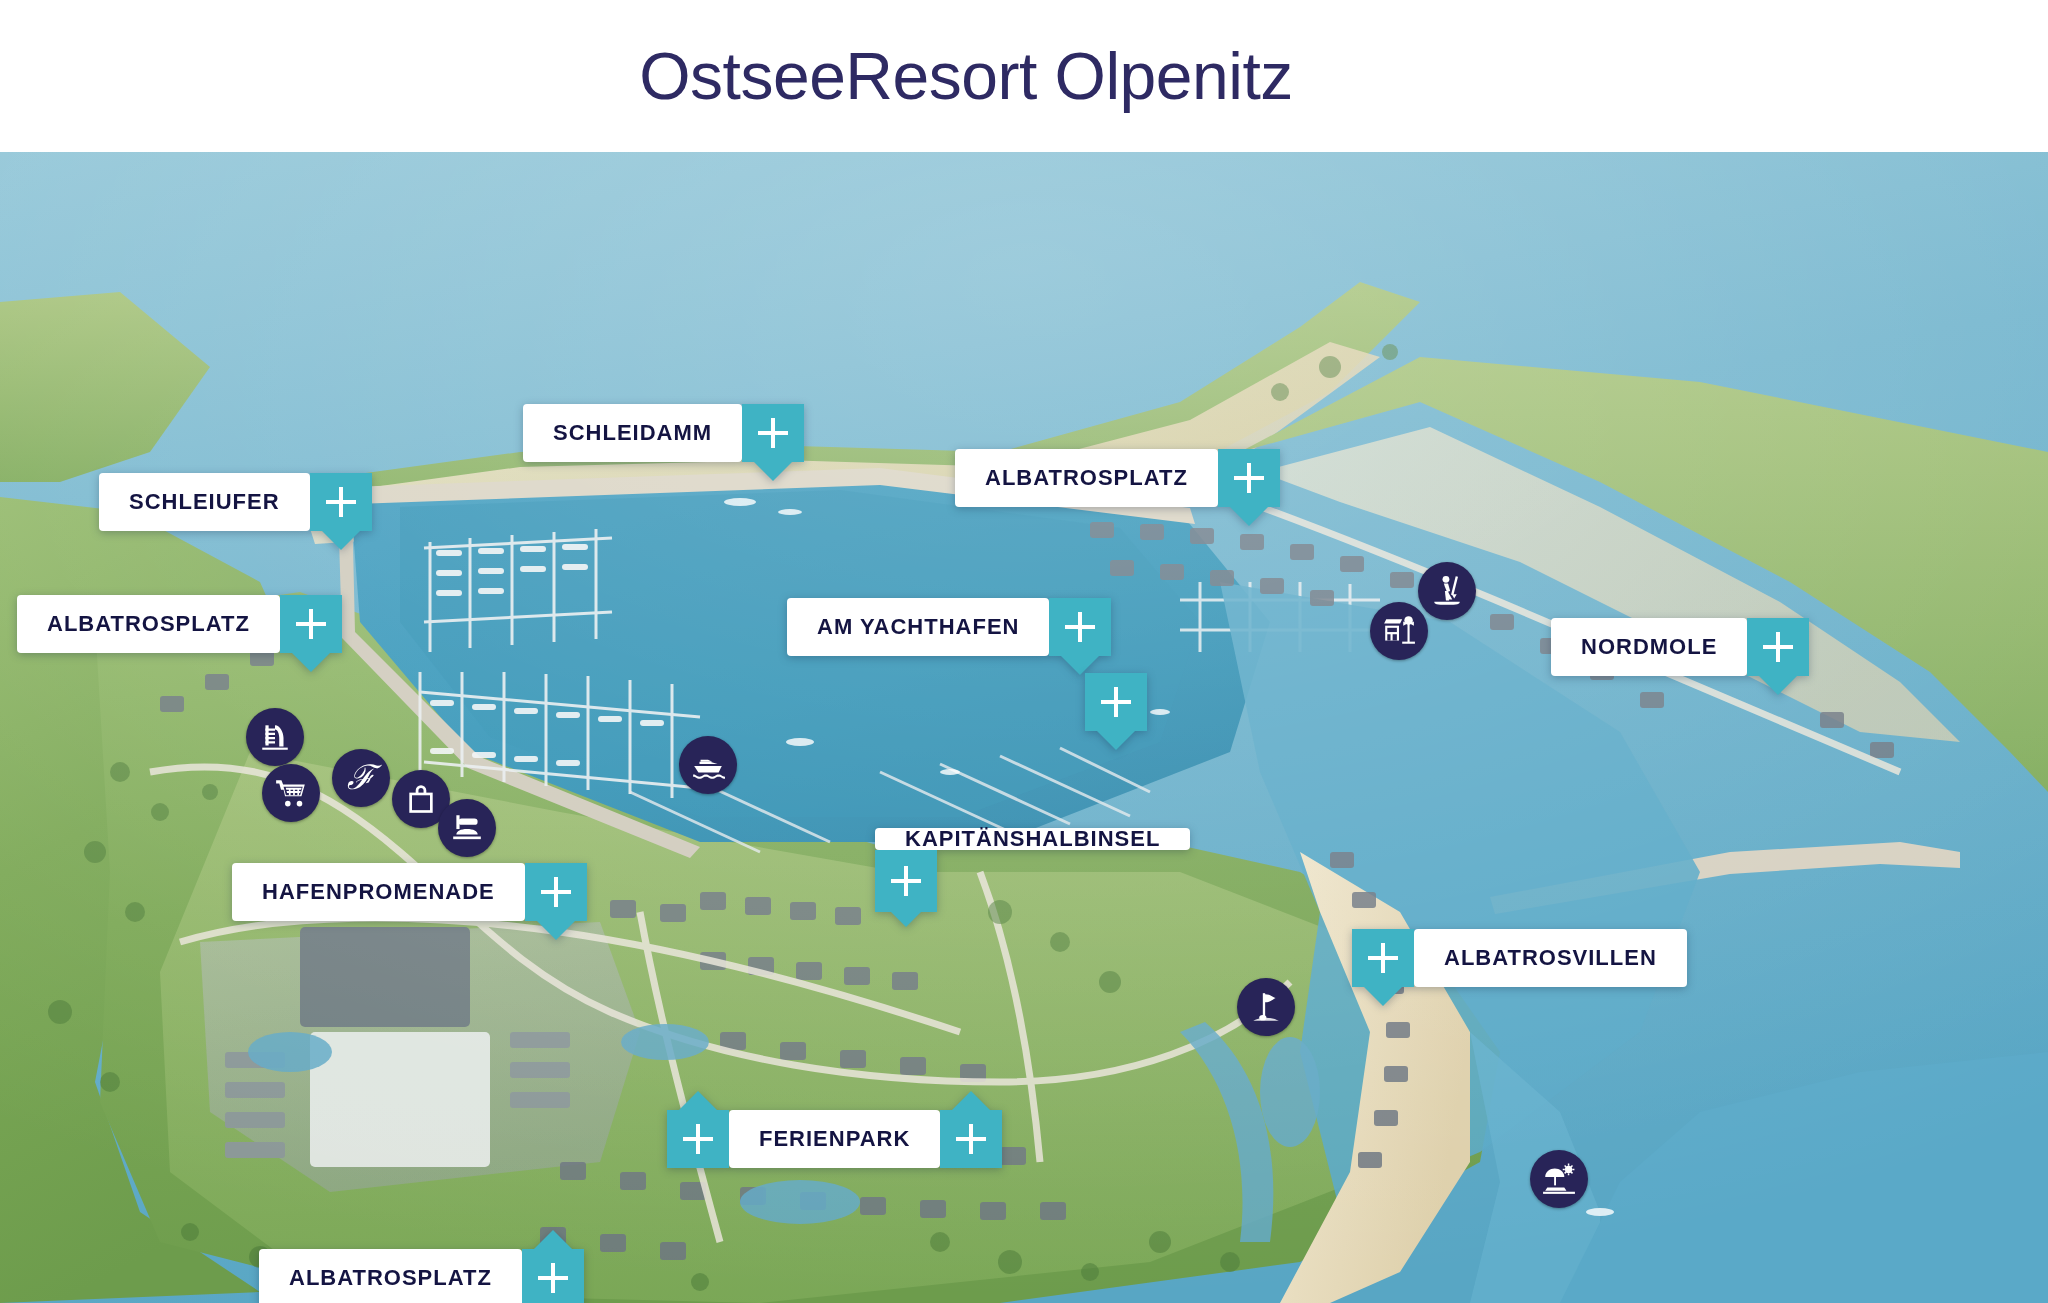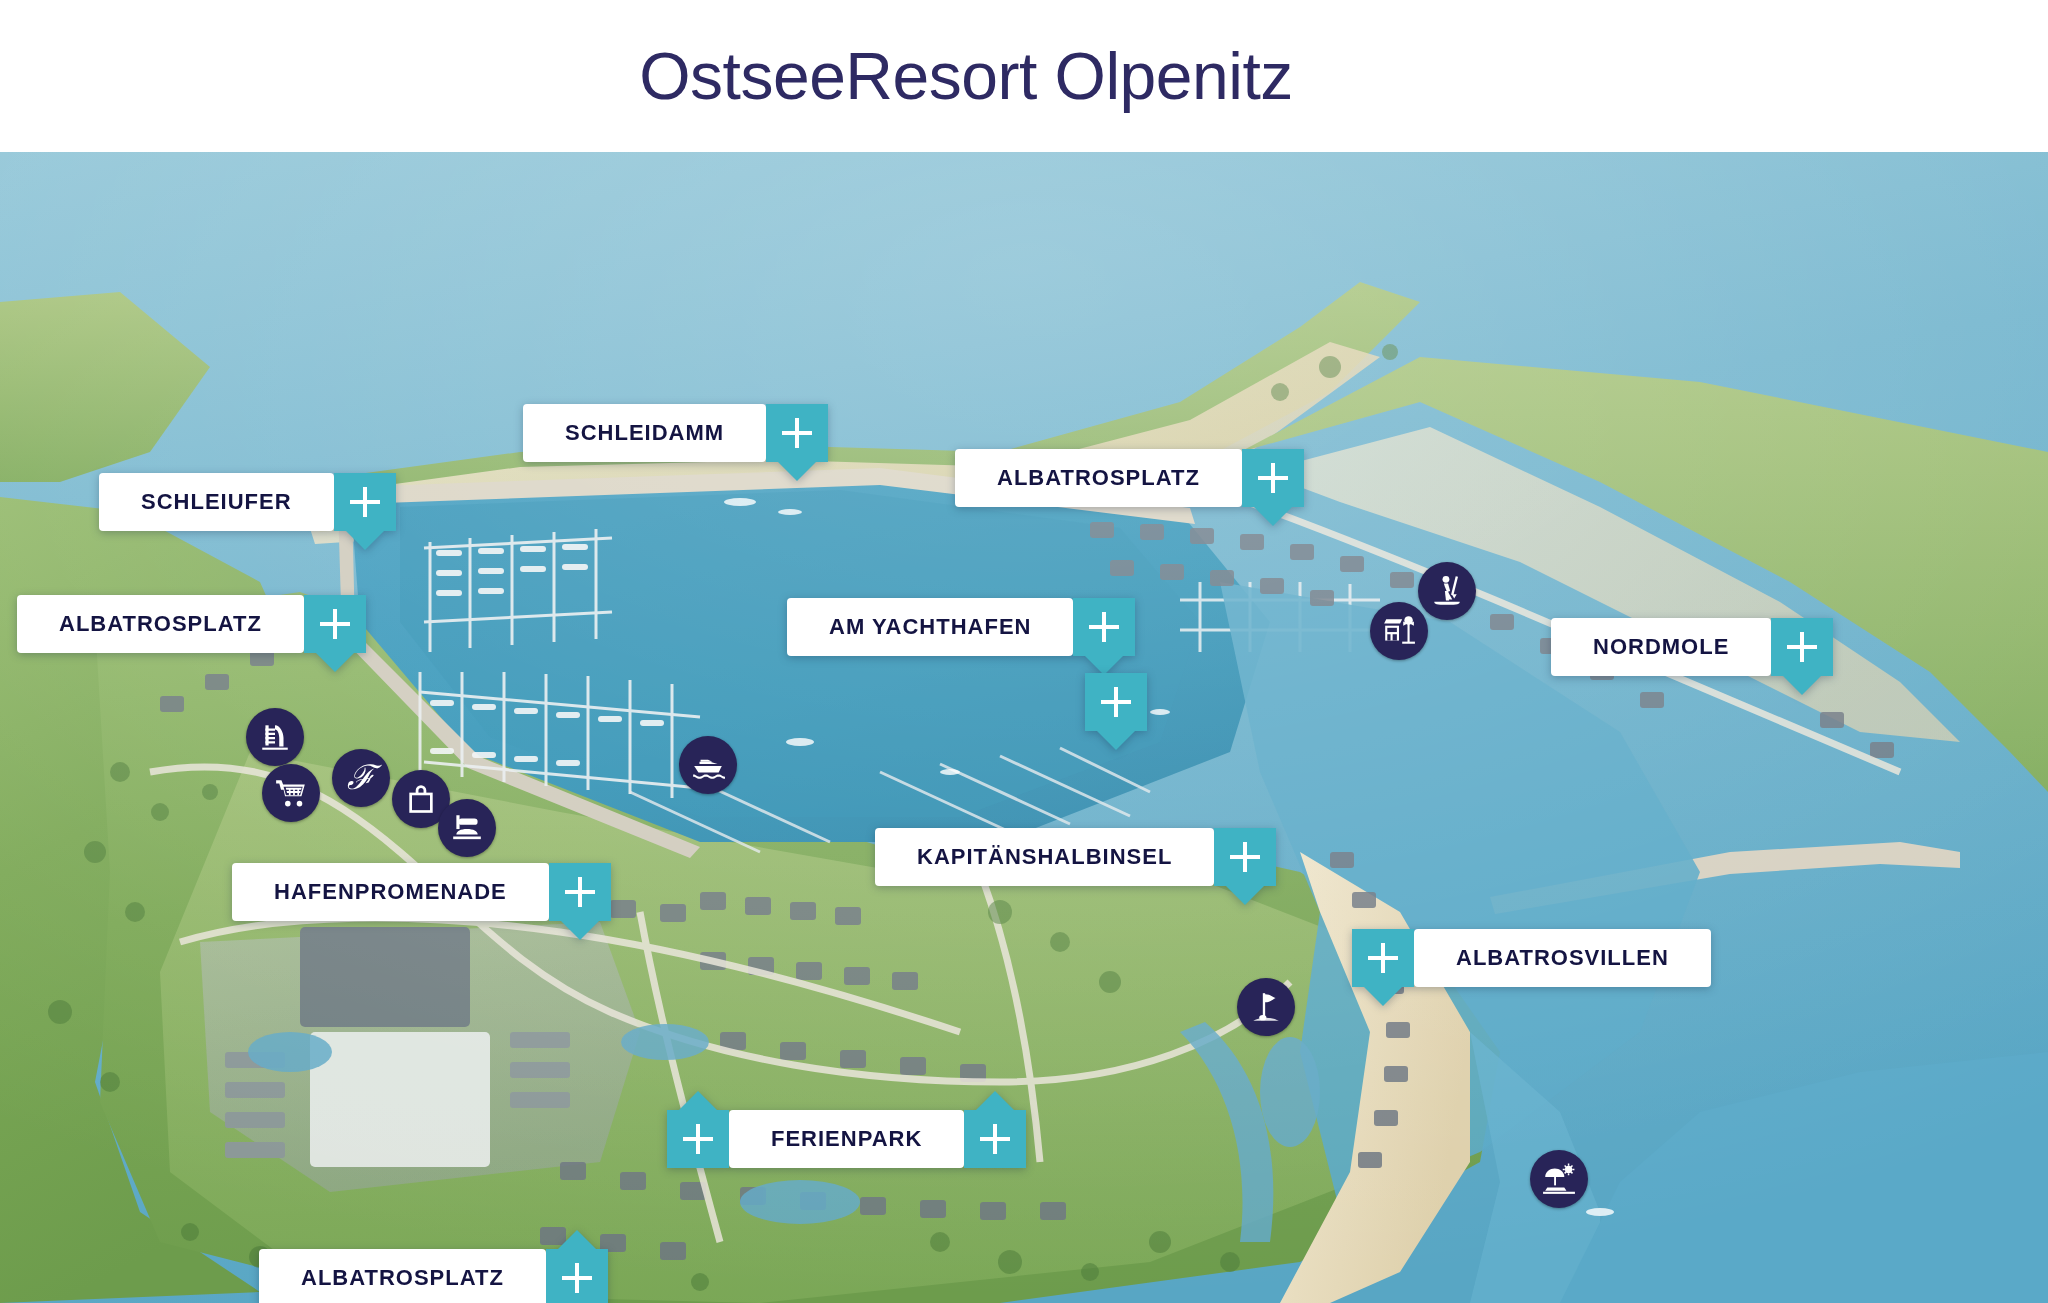--- a/index.html
+++ b/index.html
@@ -43,21 +43,21 @@
     position: absolute;
     display: flex;
     align-items: stretch;
     height: 58px;
     filter: drop-shadow(0 2px 4px rgba(10,30,60,.28));
     white-space: nowrap;
   }
   .badge .pill {
     background: #ffffff;
     display: flex; align-items: center; justify-content: flex-end;
-    padding: 0 42px;
+    padding: 0 30px;
     border-radius: 4px;
     height: 58px;
   }
   .badge .pill-text {
     color: #141442;
     font-size: 22px;
     font-weight: 700;
     letter-spacing: 1.0px;
     line-height: 1;
     font-family: "Liberation Sans", "DejaVu Sans", sans-serif;
@@ -467,21 +467,21 @@
           <span class="tip down"></span>
         </div>
     </div>
 
     <div class="badge" style="left:1085px; top:521px;">
       <div class="plus">
           <span class="tip down"></span>
         </div>
     </div>
 
-    <div class="badge" style="left:875px; top:676px;">
+    <div class="badge" style="left:875px; top:676px;flex-direction:column;">
       <div class="pill">
         <span class="pill-text">KAPITÄNSHALBINSEL</span>
       </div>
       <div class="plus">
           <span class="tip down"></span>
         </div>
     </div>
 
     <div class="badge" style="left:232px; top:711px;">
       <div class="pill">

